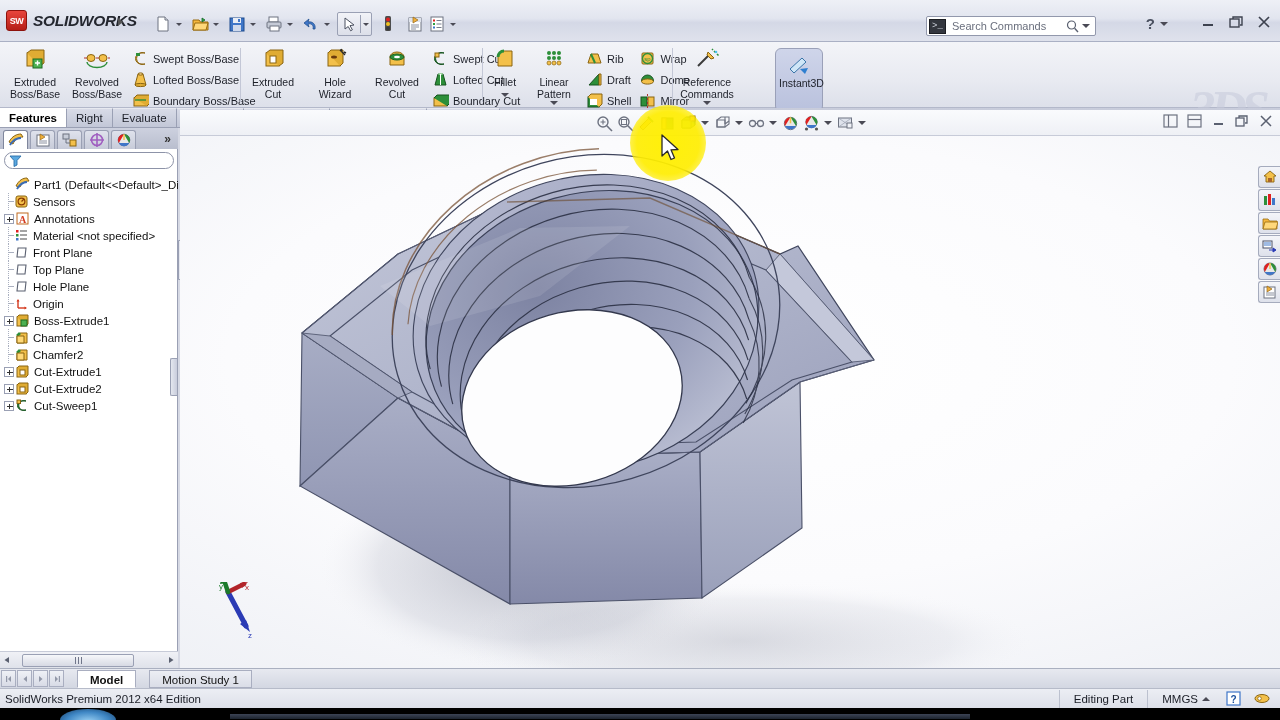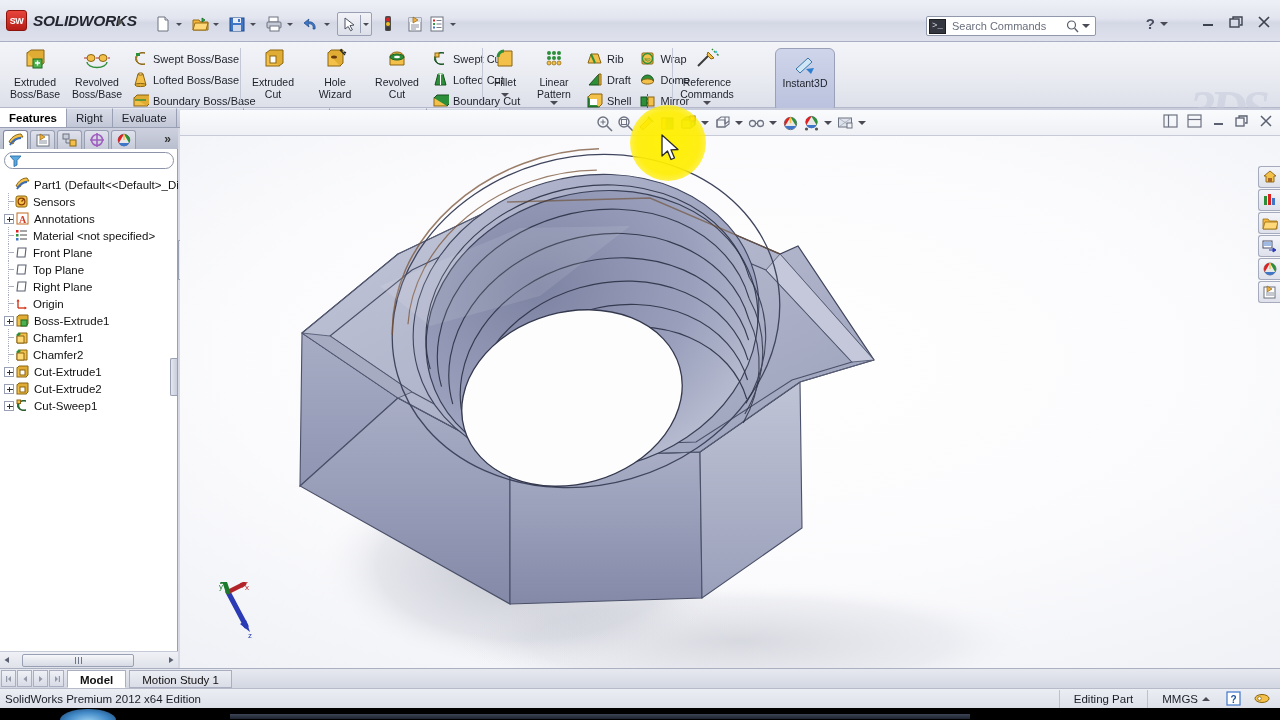--- a/index.html
+++ b/index.html
@@ -122,21 +122,21 @@
   .smallrow { display: flex; align-items: center; gap: 4px; height: 21px; }
   .smallrow .lbl { font-size: 11px; color: #1d2029; white-space: nowrap; }
   .icon18 { width: 17px; height: 17px; position: relative; flex: 0 0 17px; }
   .dropcaret {
     width: 0; height: 0; margin: 4px auto 0;
     border-top: 4px solid #4a4a55; border-left: 4px solid transparent; border-right: 4px solid transparent;
   }
   .instant3d {
     border: 1px solid #9aa0b8; border-radius: 6px;
     background: linear-gradient(to bottom,#cfd5ea,#b9c1dd);
-    padding: 4px 3px 21px; width: 60px;
+    padding: 4px 3px 21px; width: 48px;
   }
   .watermark {
     position: absolute; right: 16px; top: 38px;
     font-size: 52px; color: #c7cbdb; opacity: 0.55;
     font-family: "Liberation Serif", serif; font-style: italic; font-weight: bold;
     letter-spacing: -6px; pointer-events: none;
   }
 
   
   .tabstrip {
@@ -300,21 +300,21 @@
     border-top: 1px solid #aab0c0;
     display: flex; align-items: center;
   }
   .navbtn {
     width: 15px; height: 17px; border: 1px solid #a9aec0; margin-left: 1px;
     background: linear-gradient(to bottom,#eff1f6,#d8dbe6);
     display: flex; align-items: center; justify-content: center;
     color: #808697; font-size: 8px;
   }
   .btab {
-    height: 18px; line-height: 18px; padding: 0 12px; margin-left: 3px;
+    height: 18px; line-height: 18px; padding: 0 12px; margin-left: 13px;
     font-size: 11.5px; color: #111;
     border: 1px solid #a9aec0;
     background: linear-gradient(to bottom,#eceef4,#dadde7);
   }
   .btab.active { background: #fff; font-weight: bold; border-bottom-color: #fff; }
   .statusbar {
     position: absolute; left: 0; bottom: 12px; width: 1280px; height: 20px;
     background: linear-gradient(to bottom,#eceef4,#dde0e9);
     border-top: 1px solid #b6bbc9;
     display: flex; align-items: center;
@@ -929,21 +929,21 @@
         <div class="ticon"><svg width="15" height="15" viewBox="0 0 15 15">
               <path d="M4 3h8l-1 9H3z" fill="none" stroke="#5a6070" stroke-width="1.1"></path>
             </svg></div>
         <div class="tlabel">Top Plane</div>
       </div>
       <div class="trow">
         <div class="tdash"></div>
         <div class="ticon"><svg width="15" height="15" viewBox="0 0 15 15">
               <path d="M4 3h8l-1 9H3z" fill="none" stroke="#5a6070" stroke-width="1.1"></path>
             </svg></div>
-        <div class="tlabel">Right Plane</div>
+        <div class="tlabel">Hole Plane</div>
       </div>
 
       <div class="trow">
         <div class="tdash"></div>
         <div class="ticon"><svg width="15" height="15" viewBox="0 0 15 15">
               <path d="M4 12V4" stroke="#d43a1f" stroke-width="1.4"></path>
               <path d="M4 12h8" stroke="#d43a1f" stroke-width="1.4"></path>
               <path d="M4 3l1.5 2.5h-3z" fill="#d43a1f"></path>
               <path d="M13 12l-2.5 1.5v-3z" fill="#d43a1f"></path>
             </svg></div>

